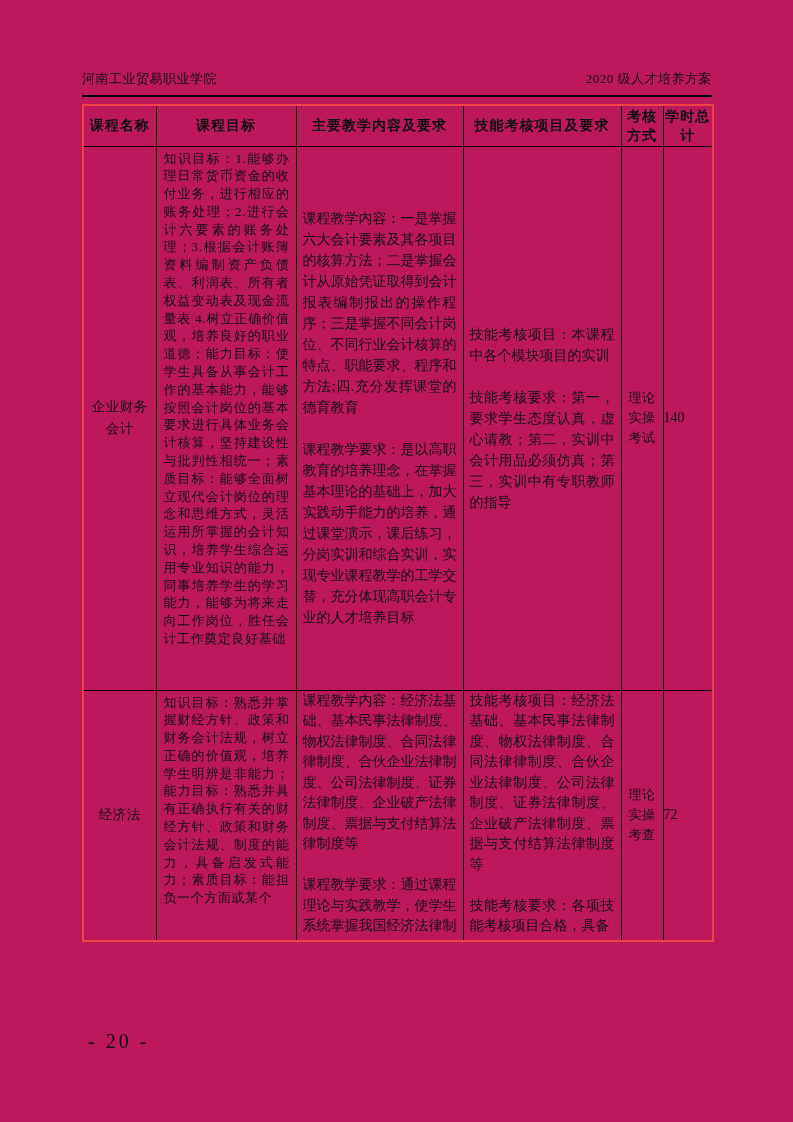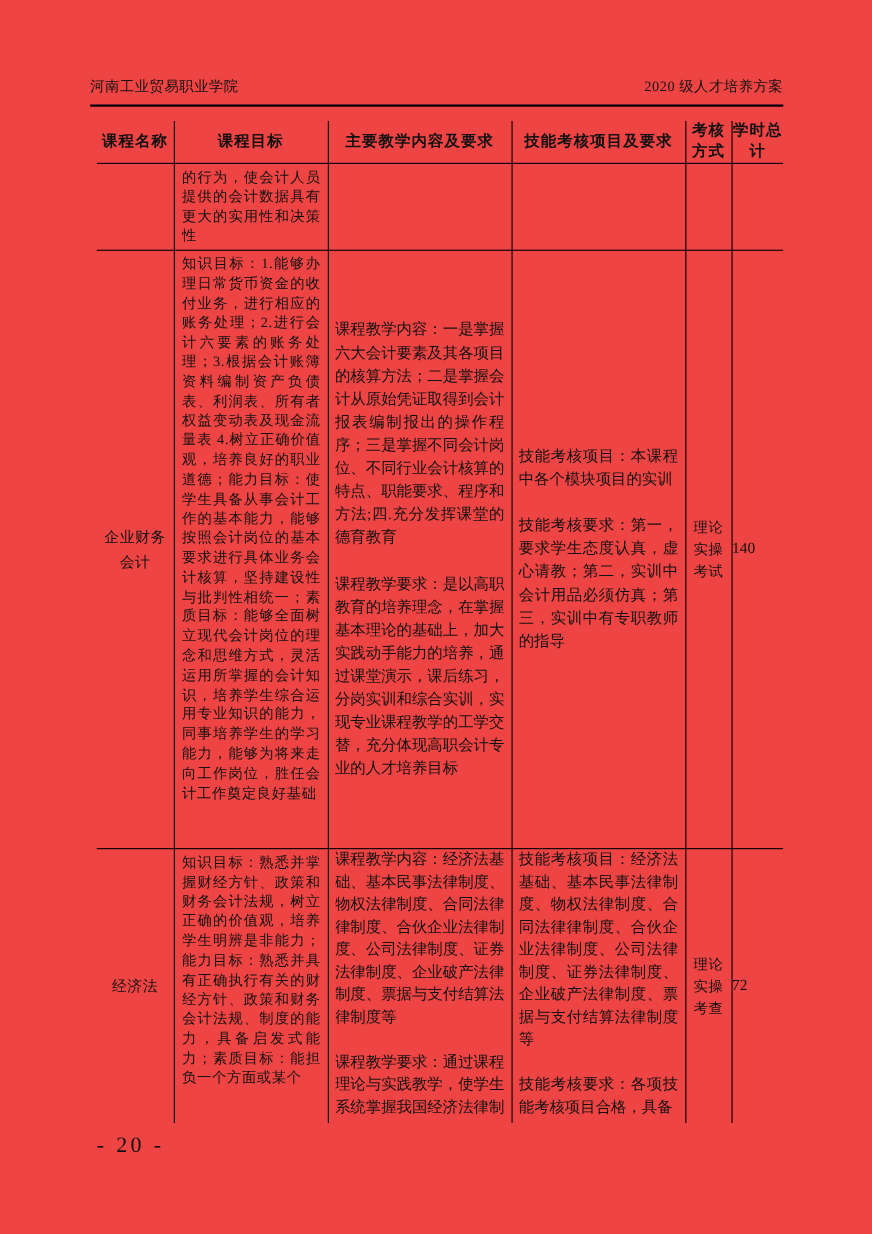--- a/index.html
+++ b/index.html
@@ -1,21 +1,21 @@
 <!DOCTYPE html>
 <html lang="zh"><head>
 <meta charset="utf-8">
 <style>
   * { margin: 0; padding: 0; box-sizing: border-box; }
   html, body { background: #e8e8e8; }
   .page {
     position: relative;
     width: 793px;
     height: 1122px;
-    background: #ef4444;
+    background: #be185d;
     margin: 0 auto;
     font-family: "Liberation Serif", "DejaVu Serif", serif;
     color: #111;
     overflow: hidden;
   }
   .content {
     position: absolute;
     left: 82px;
     top: 70px;
     width: 630px;
@@ -27,21 +27,21 @@
     font-size: 13px;
     letter-spacing: 0.5px;
     padding-bottom: 7px;
     border-bottom: 2px solid #000;
   }
   table.curriculum {
     margin-top: 7px;
     width: 630px;
     table-layout: fixed;
     border-collapse: collapse;
-    border: 6px solid #ef4444;
+    border: 2px solid #ef4444;
   }
   th, td {
     border: 1px solid #000;
     vertical-align: middle;
     overflow: hidden;
   }
   th {
     font-size: 14px;
     font-weight: bold;
     text-align: center;
@@ -135,28 +135,20 @@
         <tr>
           <th>课程名称</th>
           <th>课程目标</th>
           <th>主要教学内容及要求</th>
           <th>技能考核项目及要求</th>
           <th>考核方式</th>
           <th>学时总计</th>
         </tr>
       </thead>
       <tbody>
-        <tr class="r1">
-          <td class="name"></td>
-          <td class="obj">的行为，使会计人员提供的会计数据具有更大的实用性和决策性</td>
-          <td class="cnt"></td>
-          <td class="cnt"></td>
-          <td class="method"></td>
-          <td class="hours"></td>
-        </tr>
         <tr class="r2">
           <td class="name">企业财务会计</td>
           <td class="obj">知识目标：1.能够办理日常货币资金的收付业务，进行相应的账务处理；2.进行会计六要素的账务处理；3.根据会计账簿资料编制资产负债表、利润表、所有者权益变动表及现金流量表 4.树立正确价值观，培养良好的职业道德；能力目标：使学生具备从事会计工作的基本能力，能够按照会计岗位的基本要求进行具体业务会计核算，坚持建设性与批判性相统一；素质目标：能够全面树立现代会计岗位的理念和思维方式，灵活运用所掌握的会计知识，培养学生综合运用专业知识的能力，同事培养学生的学习能力，能够为将来走向工作岗位，胜任会计工作奠定良好基础</td>
           <td class="cnt">
             <p class="gap">课程教学内容：一是掌握六大会计要素及其各项目的核算方法；二是掌握会计从原始凭证取得到会计报表编制报出的操作程序；三是掌握不同会计岗位、不同行业会计核算的特点、职能要求、程序和方法;四.充分发挥课堂的德育教育</p>
             <p>课程教学要求：是以高职教育的培养理念，在掌握基本理论的基础上，加大实践动手能力的培养，通过课堂演示，课后练习，分岗实训和综合实训，实现专业课程教学的工学交替，充分体现高职会计专业的人才培养目标</p>
           </td>
           <td class="cnt">
             <p class="gap">技能考核项目：本课程中各个模块项目的实训</p>
             <p>技能考核要求：第一，要求学生态度认真，虚心请教；第二，实训中会计用品必须仿真；第三，实训中有专职教师的指导</p>

